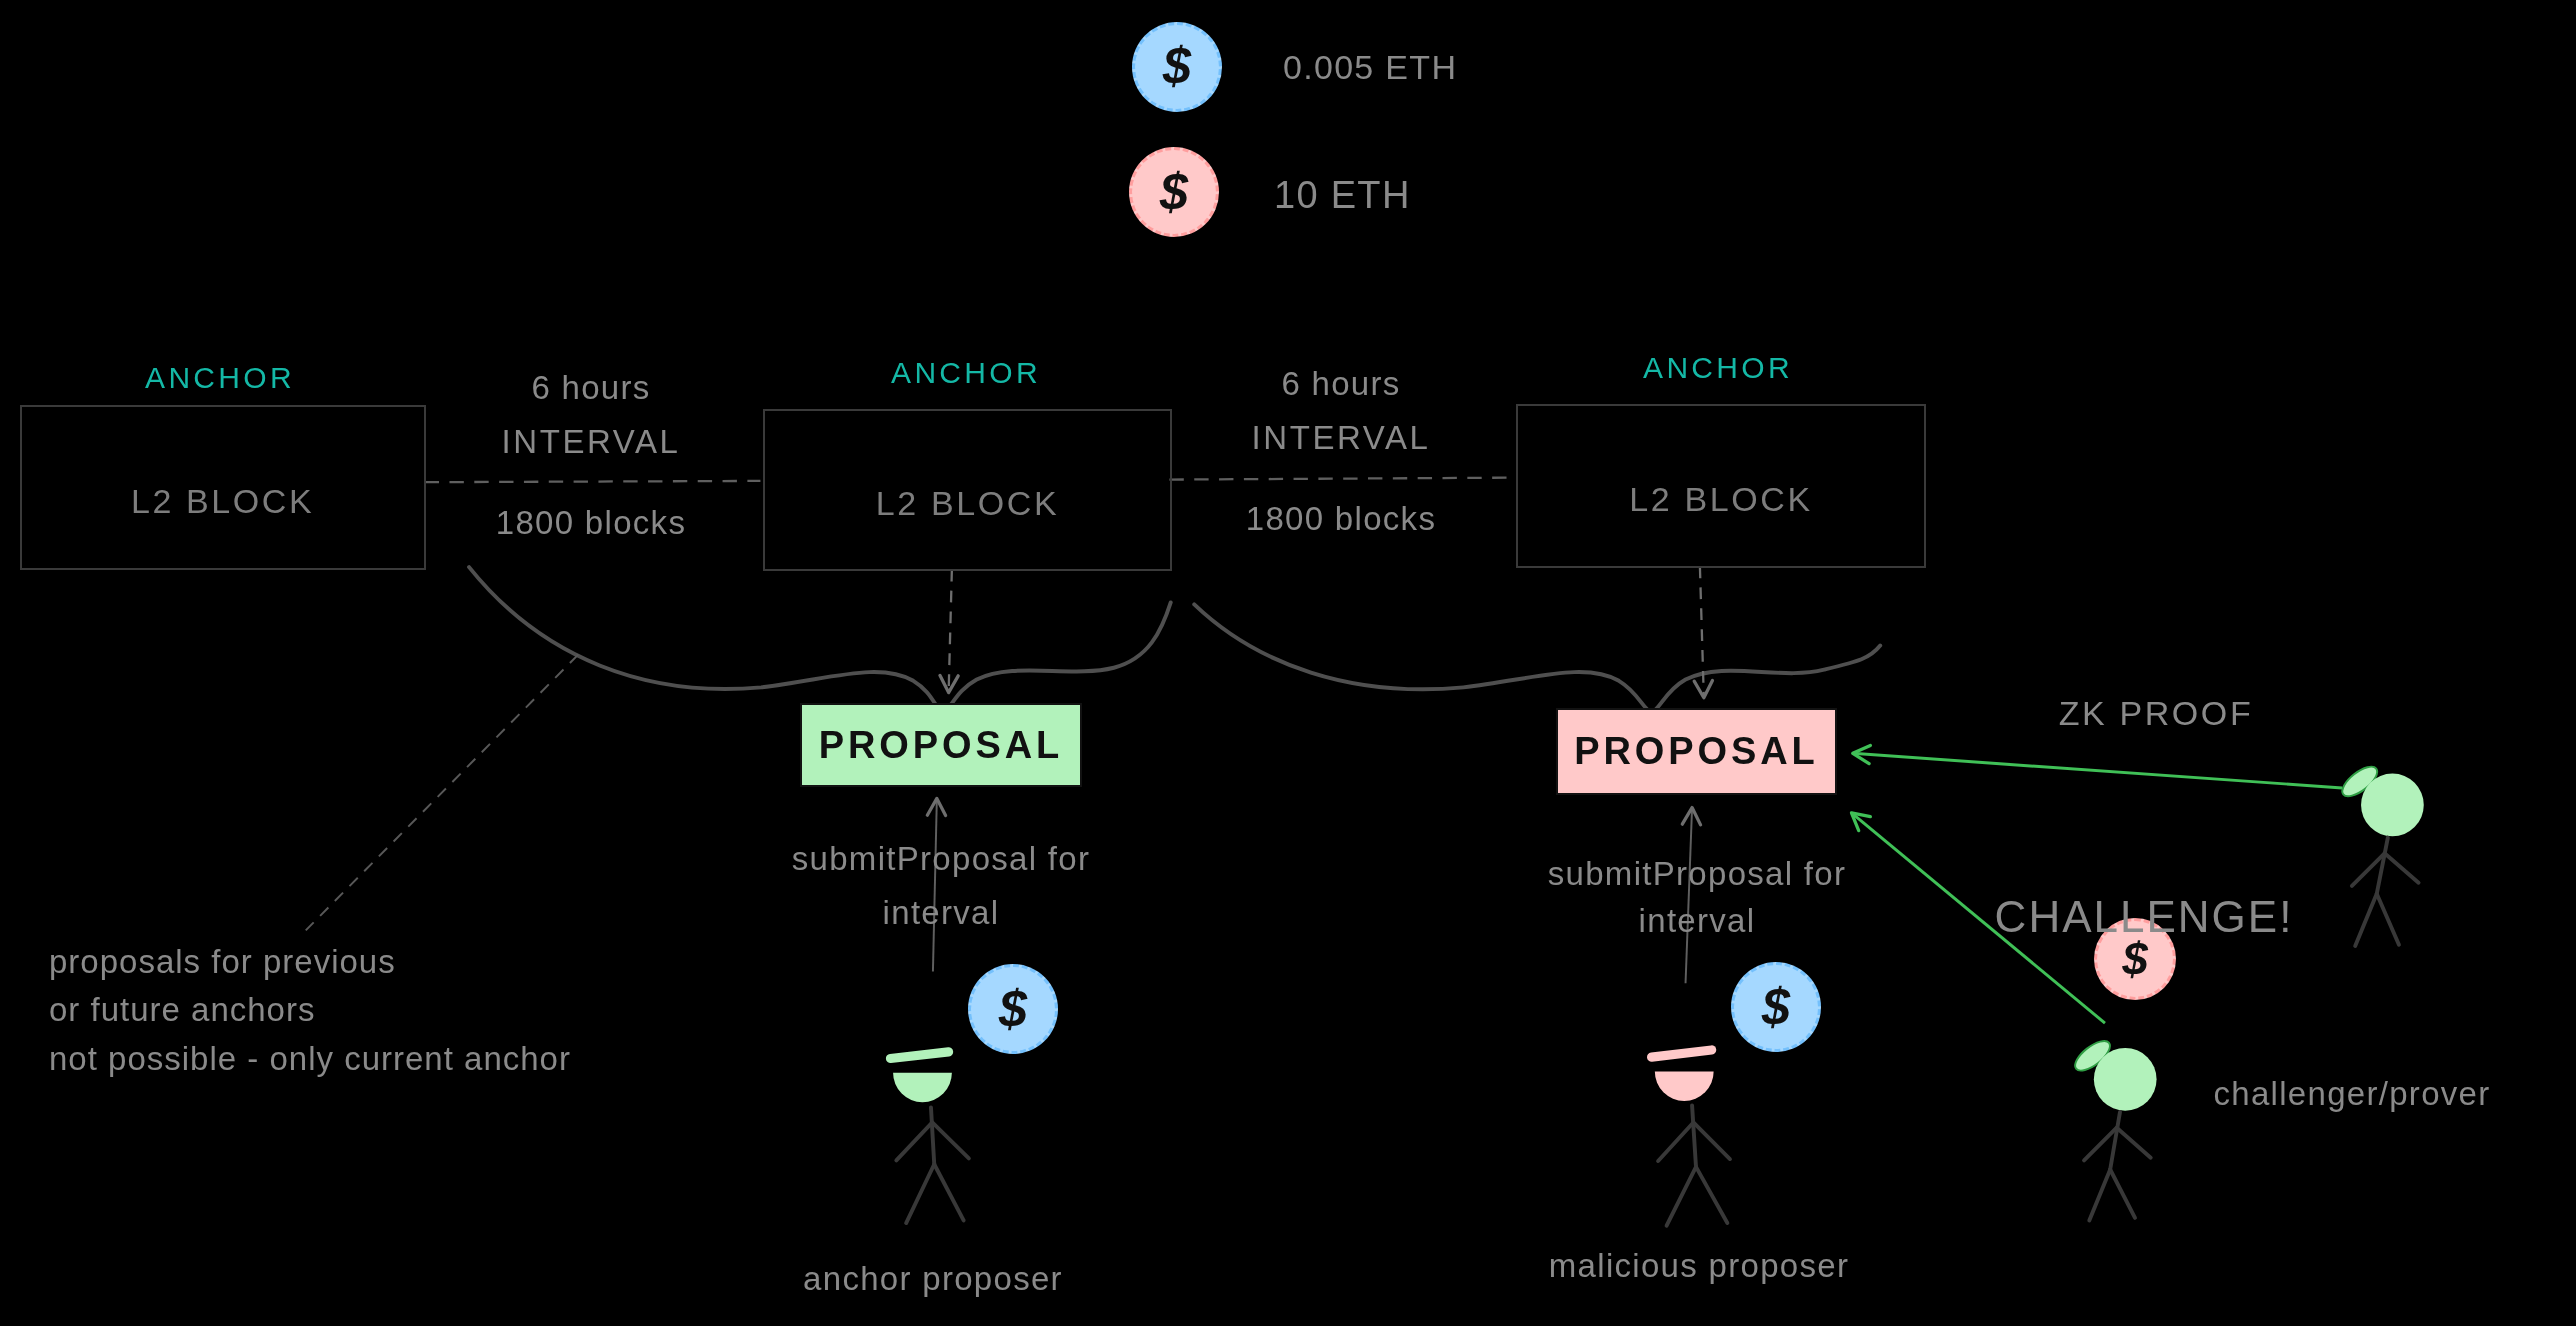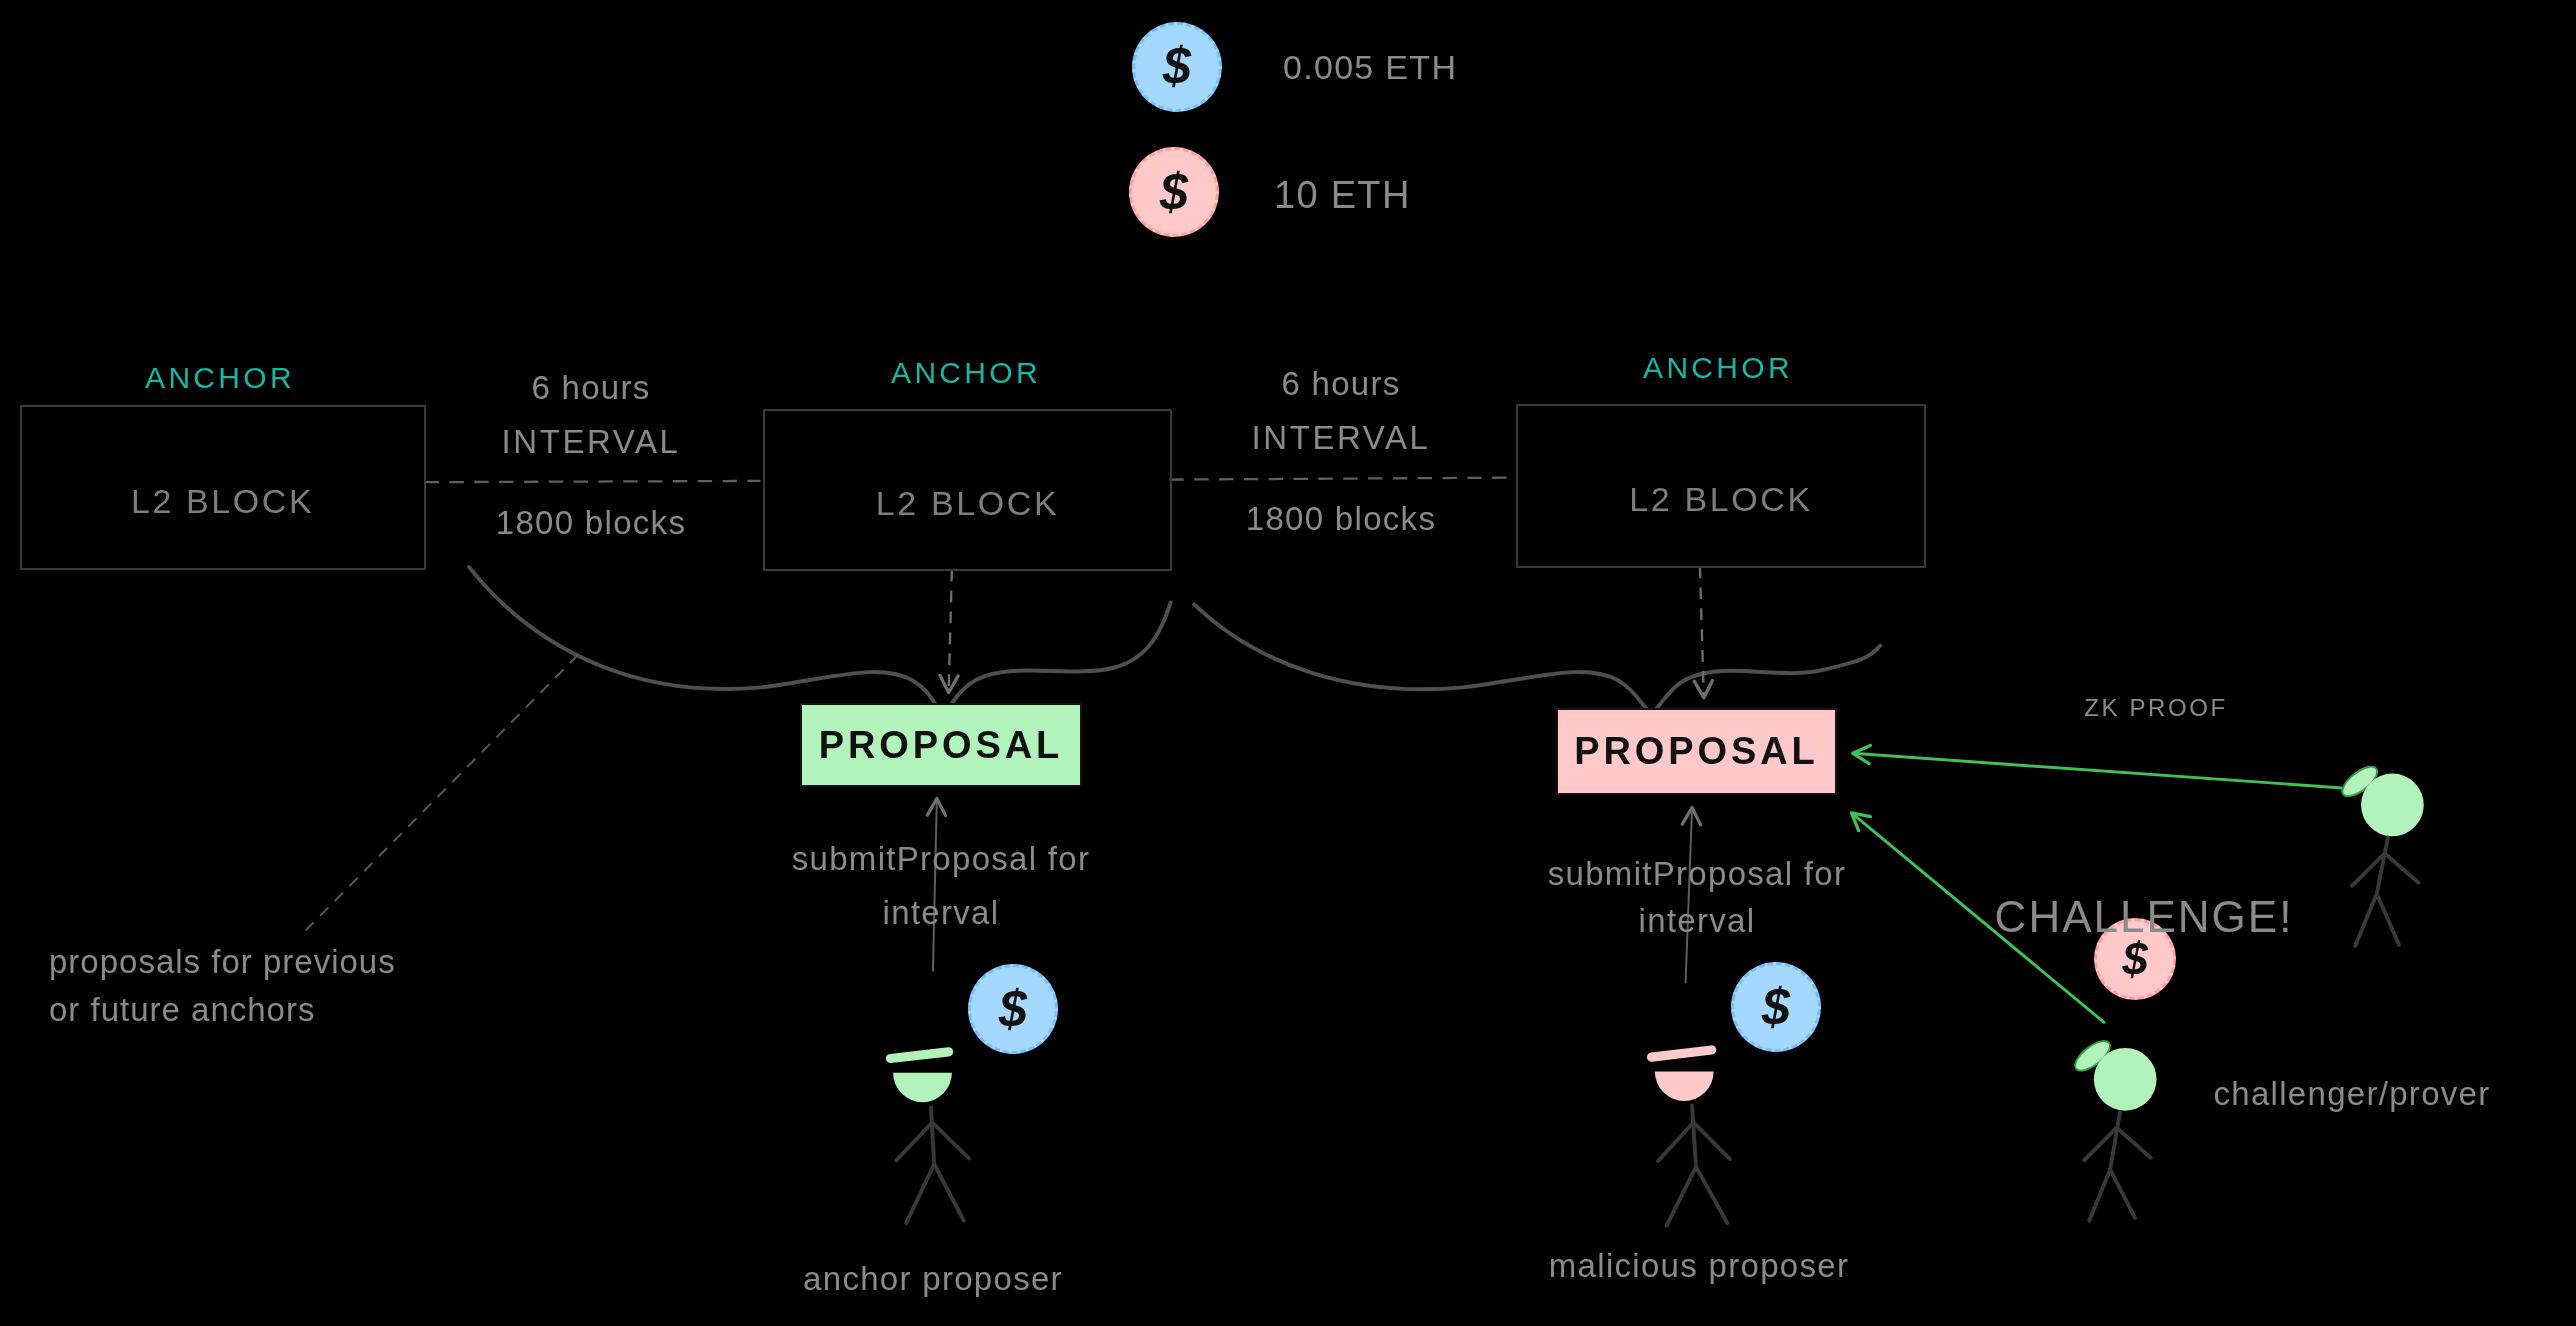--- a/index.html
+++ b/index.html
@@ -190,32 +190,33 @@
   </div>
 
   <div class="txt cx" style="left:941px; top:840px;">submitProposal for</div>
   <div class="txt cx" style="left:941px; top:894px;">interval</div>
 
   <div class="txt cx" style="left:1697px; top:855px;">submitProposal for</div>
   <div class="txt cx" style="left:1697px; top:902px;">interval</div>
 
   <div class="txt note-line" style="left:49px; top:943px;">proposals for previous</div>
   <div class="txt note-line" style="left:49px; top:991px;">or future anchors</div>
+  <div class="txt note-line" style="left:49px; top:1040px;">not possible - only current anchor</div>
 
   <div class="coin blue" style="left:968px; top:964px; width:90px; height:90px;">
     <span>$</span>
   </div>
   <div class="coin blue" style="left:1731px; top:962px; width:90px; height:90px;">
     <span>$</span>
   </div>
   <div class="coin pink" style="left:2094px; top:918px; width:82px; height:82px; font-size:46px;">
     <span>$</span>
   </div>
 
-  <div class="txt cx" style="left:2156px; top:694px; font-size:24px; letter-spacing:2.6px;">ZK PROOF</div>
+  <div class="txt cx" style="left:2156px; top:694px; font-size:34px; letter-spacing:2.6px;">ZK PROOF</div>
   <div class="txt cx" style="left:2144px; top:892px; font-size:44px; letter-spacing:2px;">CHALLENGE!</div>
 
   <div class="txt cx" style="left:933px; top:1260px;">anchor proposer</div>
   <div class="txt cx" style="left:1699px; top:1247px;">malicious proposer</div>
   <div class="txt cx" style="left:2352px; top:1075px;">challenger/prover</div>
 
 </div>
 
 
 </body></html>

